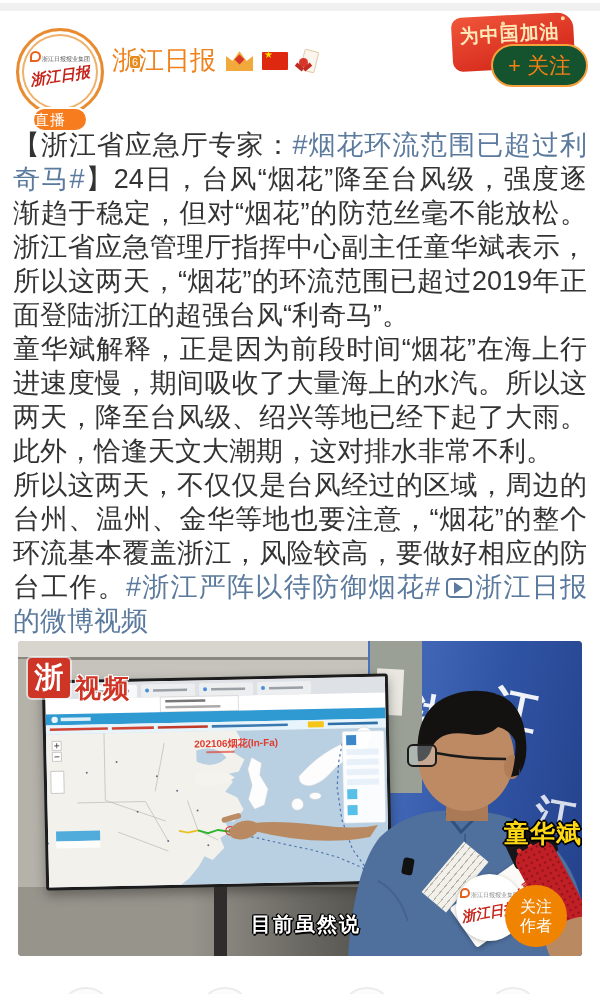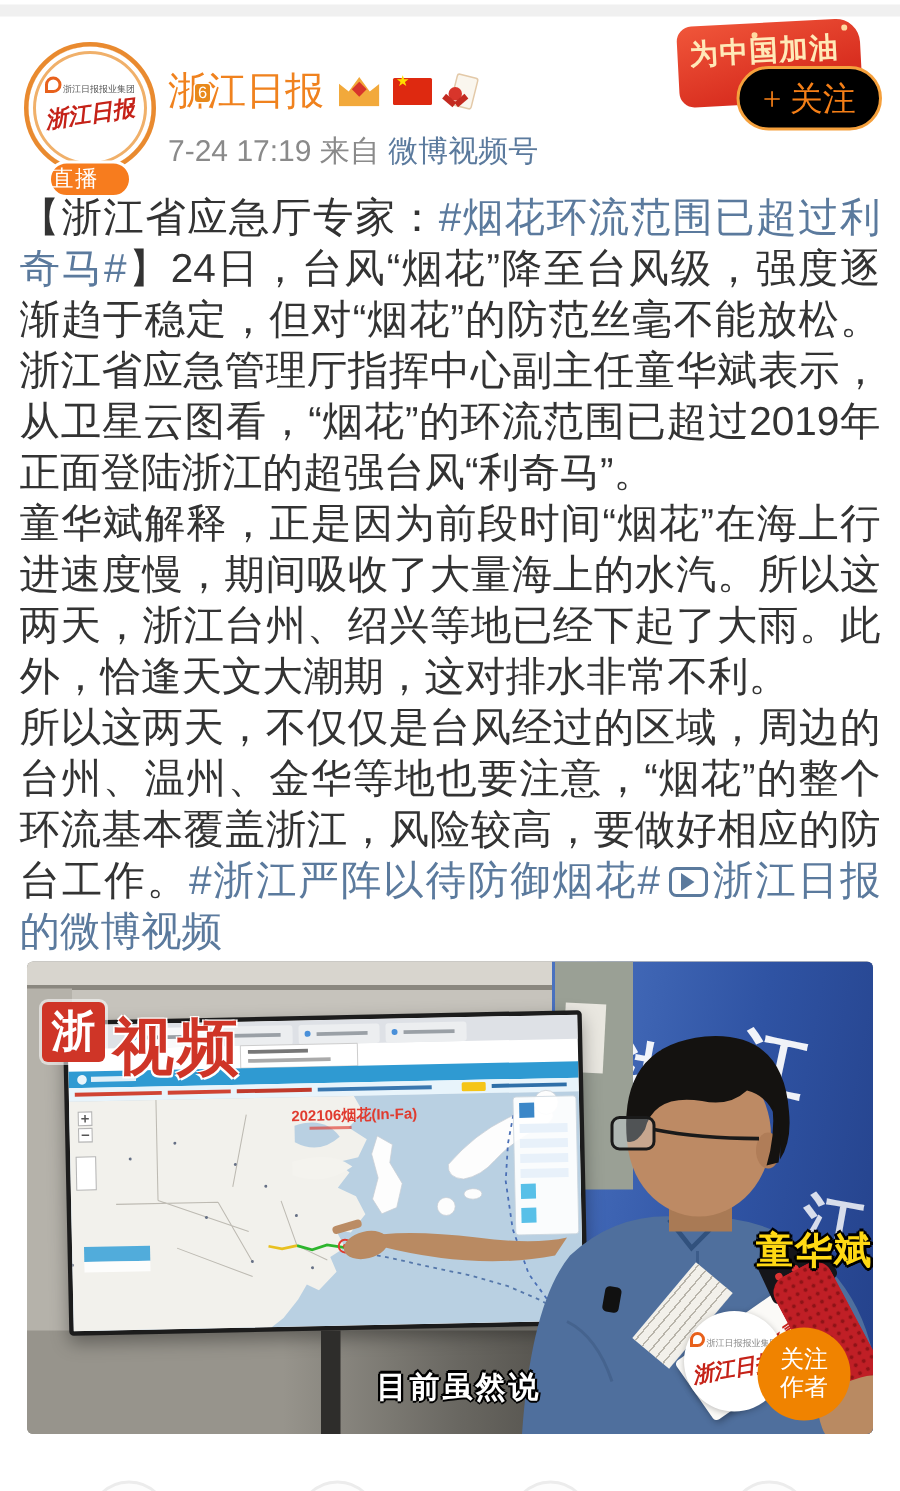--- a/index.html
+++ b/index.html
@@ -39,23 +39,23 @@
   .ribbon .bow::before { left:-4px; transform:rotate(40deg); }
   .ribbon .bow::after { left:4px; transform:rotate(-40deg); }
   .meta-row { position:absolute; left:112px; top:76px; font-size:20px; color:#8a8a8a; }
   .meta-row .src-link { color:#5b7a9d; cursor:pointer; }
   .banner { position:absolute; right:26px; top:4px; width:122px; height:54px;
     background:linear-gradient(165deg,#f0563a,#d92f20 70%); border-radius:10px 16px 14px 10px;
     transform:rotate(-3deg); color:#ffe9b8; font-weight:bold; font-size:19px; letter-spacing:1px;
     padding:6px 0 0 8px; overflow:hidden; }
   .banner::after { content:""; position:absolute; right:8px; top:4px; width:4px; height:4px;
     border-radius:50%; background:#ffd9a0; box-shadow:8px -2px 0 #ffd9a0,-60px 2px 0 #ffd9a0; }
-  .follow-btn { position:absolute; right:12px; top:33px; width:97px; height:43px; background:#000000;
+  .follow-btn { position:absolute; right:12px; top:33px; width:97px; height:43px; background:#14532d;
     border:2px solid #f5a03c; border-radius:22px; color:#f57f17; font-size:22px; text-align:center;
-    line-height:39px; cursor:pointer; z-index:2; font-family:Liberation Serif, serif; }
+    line-height:39px; cursor:pointer; z-index:2; font-family:Liberation Sans, sans-serif; }
 
   
   .post-text { padding:0 13px; font-size:27px; line-height:34px; color:#333; text-align:justify; }
   .post-text .tag-link, .post-text .video-link { color:#5b7a9d; cursor:pointer; }
   .vlink-icon { display:inline-block; width:26px; height:20px; border:2px solid #5b7a9d; border-radius:5px;
     position:relative; vertical-align:-2px; margin:0 2px 0 6px; cursor:pointer; }
   .vlink-icon::after { content:""; position:absolute; left:6px; top:2px; border-left:9px solid #5b7a9d;
     border-top:6px solid transparent; border-bottom:6px solid transparent; }
 
   
@@ -96,21 +96,21 @@
     border-radius:50%; background:#d33; box-shadow:12px 0 0 #d33; }
   .mic-head { position:absolute; left:514px; top:200px; width:42px; height:98px; border-radius:12px;
     transform:rotate(-28deg); background:#c01f26;
     background-image:radial-gradient(#8f1317 1px, transparent 1.6px); background-size:6px 6px; }
   .hold-hand { position:absolute; left:528px; top:278px; width:58px; height:44px; background:#b98a62;
     border-radius:45% 40% 40% 45%; transform:rotate(-18deg); }
   .v-logo { position:absolute; left:10px; top:8px; display:flex; align-items:center; }
   .v-logo-box { width:42px; height:40px; background:#cf3527; color:#fff; font-size:29px; font-weight:bold;
     border-radius:4px; display:flex; align-items:center; justify-content:center;
     box-shadow:0 0 0 2px rgba(255,255,255,.55); }
-  .v-logo-rest { margin-left:5px; font-size:41px; font-weight:900; color:#cf3527; letter-spacing:2px;
+  .v-logo-rest { margin-left:5px; font-size:26px; font-weight:900; color:#cf3527; letter-spacing:2px;
     text-shadow:-1px -1px 0 #fff,1px -1px 0 #fff,-1px 1px 0 #fff,1px 1px 0 #fff;margin-top:22px; }
   .v-caption { position:absolute; left:0; right:0; text-align:right; font-weight:bold; color:#ffd914;
     text-shadow:-2px 0 #000,2px 0 #000,0 -2px #000,0 2px #000,-1px -1px #000,1px 1px #000,
     1px -1px #000,-1px 1px #000; letter-spacing:1px; }
   .cap-name { top:176px; font-size:25px; }
   .cap-title { top:202px; font-size:22px; }
   .v-subtitle { position:absolute; left:0; right:0; top:270px; text-align:center; font-size:20px;
     font-weight:bold; color:#fff; letter-spacing:2px;
     text-shadow:-1.5px 0 #000,1.5px 0 #000,0 -1.5px #000,0 1.5px #000,1px 1px #000,-1px -1px #000;padding-left:12px; }
   .author-badge { position:absolute; left:438px; top:233px; width:67px; height:67px; border-radius:50%;
@@ -146,34 +146,29 @@
       </span>
     <span class="cn-flag">
         <span>★</span>
       </span>
     <span class="ribbon">
       <span class="paper"></span>
         <span class="bow"></span>
     </span>
   </div>
   <div class="vip-lvl">6</div>
-  <div class="meta-row">
-    <span>7-24 17:19</span>
-    <span>来自</span>
-    <span class="src-link">微博视频号</span>
-  </div>
   <div class="banner">
     <span>为中国加油</span>
   </div>
   <button class="follow-btn">+ 关注</button>
 </header>
 
 <div class="post-text">
-  <span>【浙江省应急厅专家：</span><span class="tag-link">#烟花环流范围已超过利奇马#</span><span>】24日，台风“烟花”降至台风级，强度逐渐趋于稳定，但对“烟花”的防范丝毫不能放松。浙江省应急管理厅指挥中心副主任童华斌表示，从卫星云图看，“烟花”的环流范围已超过2019年正面登陆浙江的超强台风“利奇马”。</span><br>
-  <span>童华斌解释，正是因为前段时间“烟花”在海上行进速度慢，期间吸收了大量海上的水汽。所以这两天，浙江台州、绍兴等地已经下起了大雨。此外，恰逢天文大潮期，这对排水非常不利。</span><br>
+  <span>【浙江省应急厅专家：</span><span class="tag-link">#烟花环流范围已超过利奇马#</span><span>】24日，台风“烟花”降至台风级，强度逐渐趋于稳定，但对“烟花”的防范丝毫不能放松。浙江省应急管理厅指挥中心副主任童华斌表示，所以这两天，“烟花”的环流范围已超过2019年正面登陆浙江的超强台风“利奇马”。</span><br>
+  <span>童华斌解释，正是因为前段时间“烟花”在海上行进速度慢，期间吸收了大量海上的水汽。所以这两天，降至台风级、绍兴等地已经下起了大雨。此外，恰逢天文大潮期，这对排水非常不利。</span><br>
   <span>所以这两天，不仅仅是台风经过的区域，周边的台州、温州、金华等地也要注意，“烟花”的整个环流基本覆盖浙江，风险较高，要做好相应的防台工作。</span><span class="tag-link">#浙江严阵以待防御烟花#</span><span class="vlink-icon"></span><span class="video-link">浙江日报的微博视频</span>
 </div>
 
 <div class="video">
   <div class="v-walltop"></div>
   <div class="v-wallleft"></div>
   <div class="v-floor"></div>
 
   <div class="v-bluewall">
     <span class="wall-char c1">浙</span>

